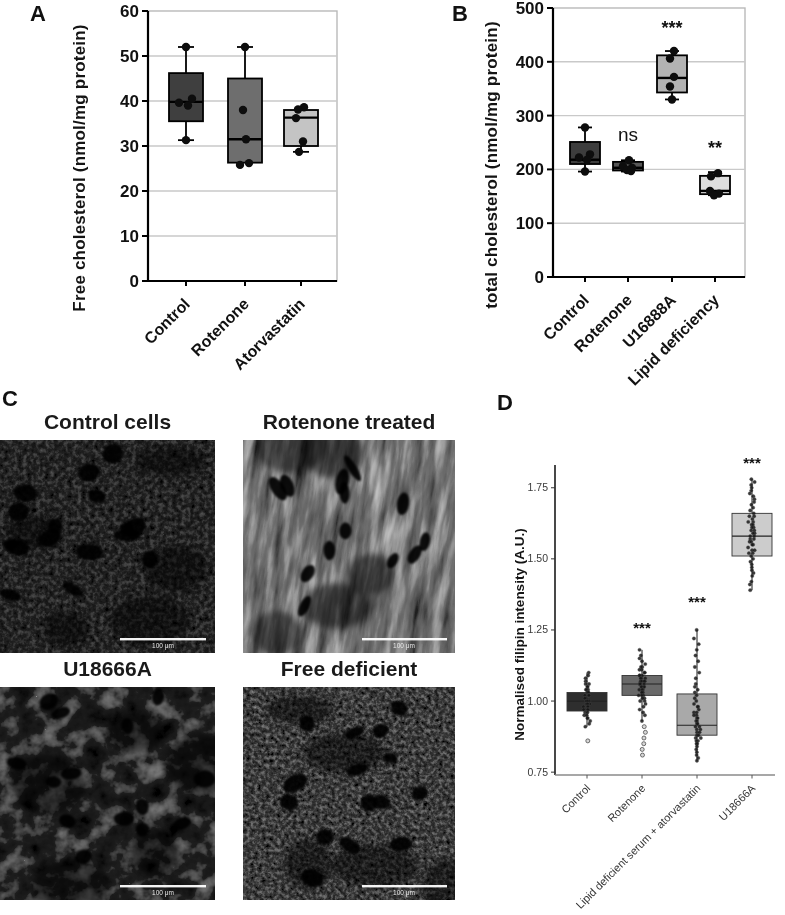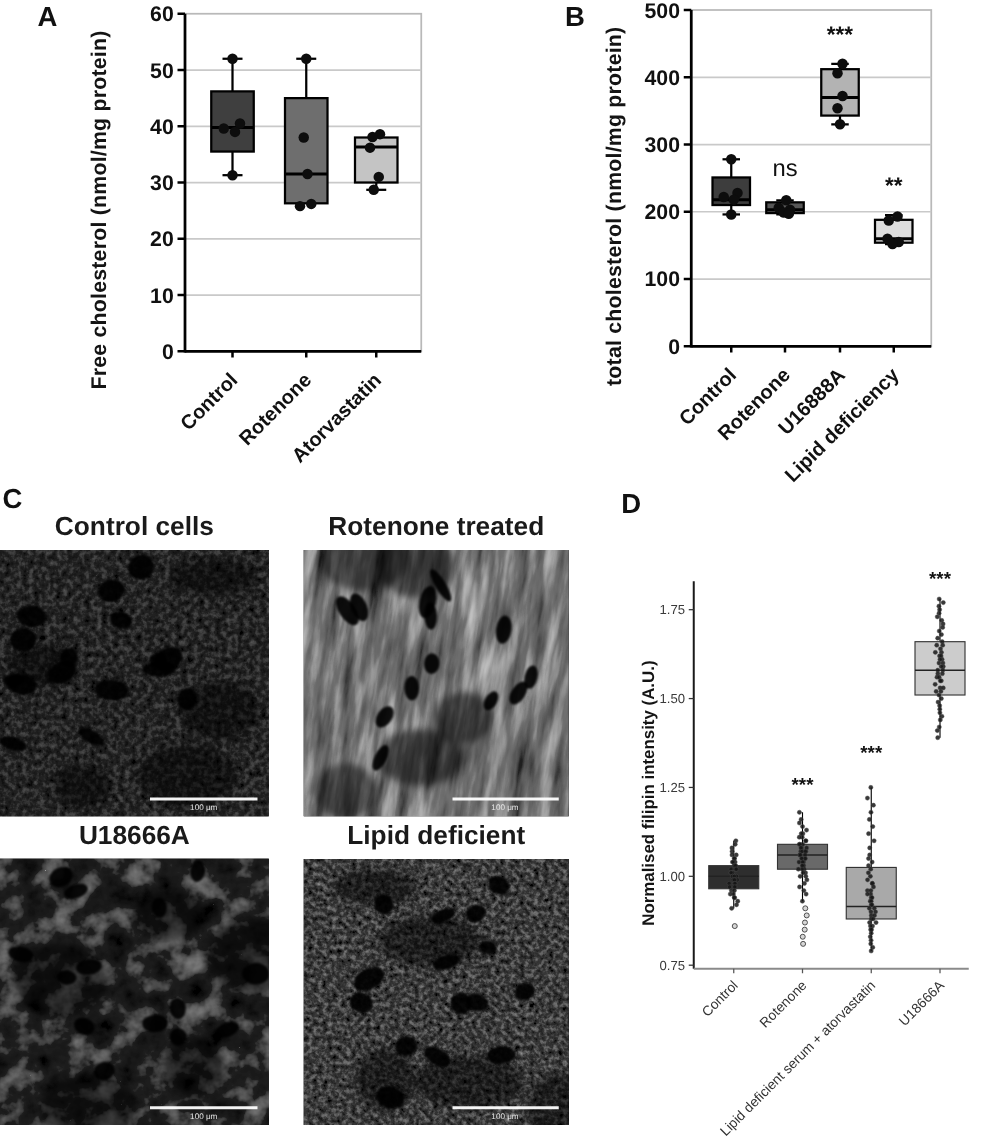--- a/index.html
+++ b/index.html
@@ -25,21 +25,21 @@
   <div class="panel-letter" style="left:2px;top:388px;">C</div>
   <div class="panel-letter" style="left:497px;top:392px;">D</div>
 
   <div class="ylabel big" style="left:-80px;top:158px;">Free cholesterol  (nmol/mg protein)</div>
   <div class="ylabel big" style="left:332px;top:155px;">total cholesterol  (nmol/mg protein)</div>
   <div class="ylabel small" style="left:349px;top:627px;">Normalised filipin intensity (A.U.)</div>
 
   <div class="img-title" style="left:0;width:215px;top:410px;">Control cells</div>
   <div class="img-title" style="left:243px;width:212px;top:410px;">Rotenone treated</div>
   <div class="img-title" style="left:0;width:215px;top:657px;">U18666A</div>
-  <div class="img-title" style="left:243px;width:212px;top:657px;">Lipid deficient</div>
+  <div class="img-title" style="left:243px;width:212px;top:657px;">Free deficient</div>
 
   <div class="micro" id="micro0" style="left:0;top:440px;width:215px;height:213px;">
       <svg width="215" height="213" viewBox="0 0 215 213">
   <defs>
     <filter id="tex0" x="-20%" y="-20%" width="140%" height="140%">
       <feTurbulence type="fractalNoise" baseFrequency="0.22 0.22" numOctaves="3" seed="7" result="n"></feTurbulence>
       <feColorMatrix in="n" type="saturate" values="0"></feColorMatrix>
       <feComponentTransfer>
         <feFuncR type="table" tableValues="0 0 0.08 0.42 0.85"></feFuncR>
         <feFuncG type="table" tableValues="0 0 0.08 0.42 0.85"></feFuncG>

